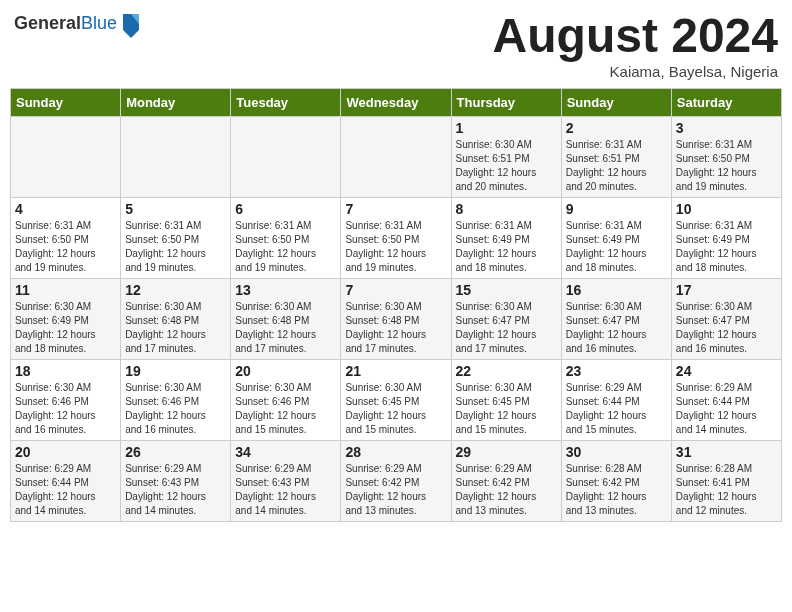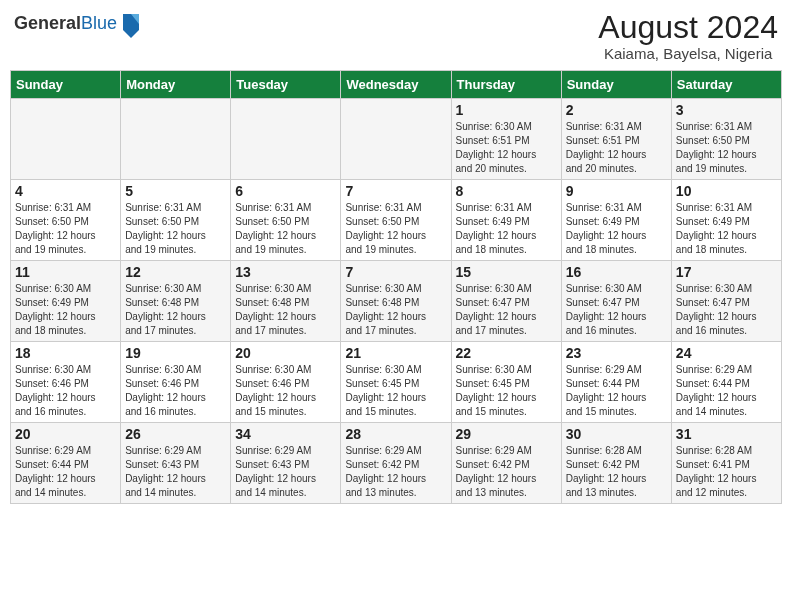--- a/index.html
+++ b/index.html
@@ -28,36 +28,35 @@
     }
     .logo-icon {
       width: 24px;
       height: 28px;
       margin-left: 2px;
     }
     .title-block {
       text-align: right;
     }
     .title-month {
-      font-size: 32px;
-      font-weight: normal;
+      font-size: 48px;
+      font-weight: bold;
       color: #222;
       line-height: 1.1;
     }
     .title-location {
       font-size: 15px;
       color: #444;
-      text-align: center;
     }
     table {
       width: 100%;
       border-collapse: collapse;
     }
     thead tr th {
-      background-color: #15803d;
+      background-color: #4d7c0f;
       color: #fff;
       font-size: 13px;
       font-weight: bold;
       text-align: left;
       padding: 6px 5px;
       border: 1px solid #ccc;
     }
     tbody tr td {
       vertical-align: top;
       border: 1px solid #ccc;

